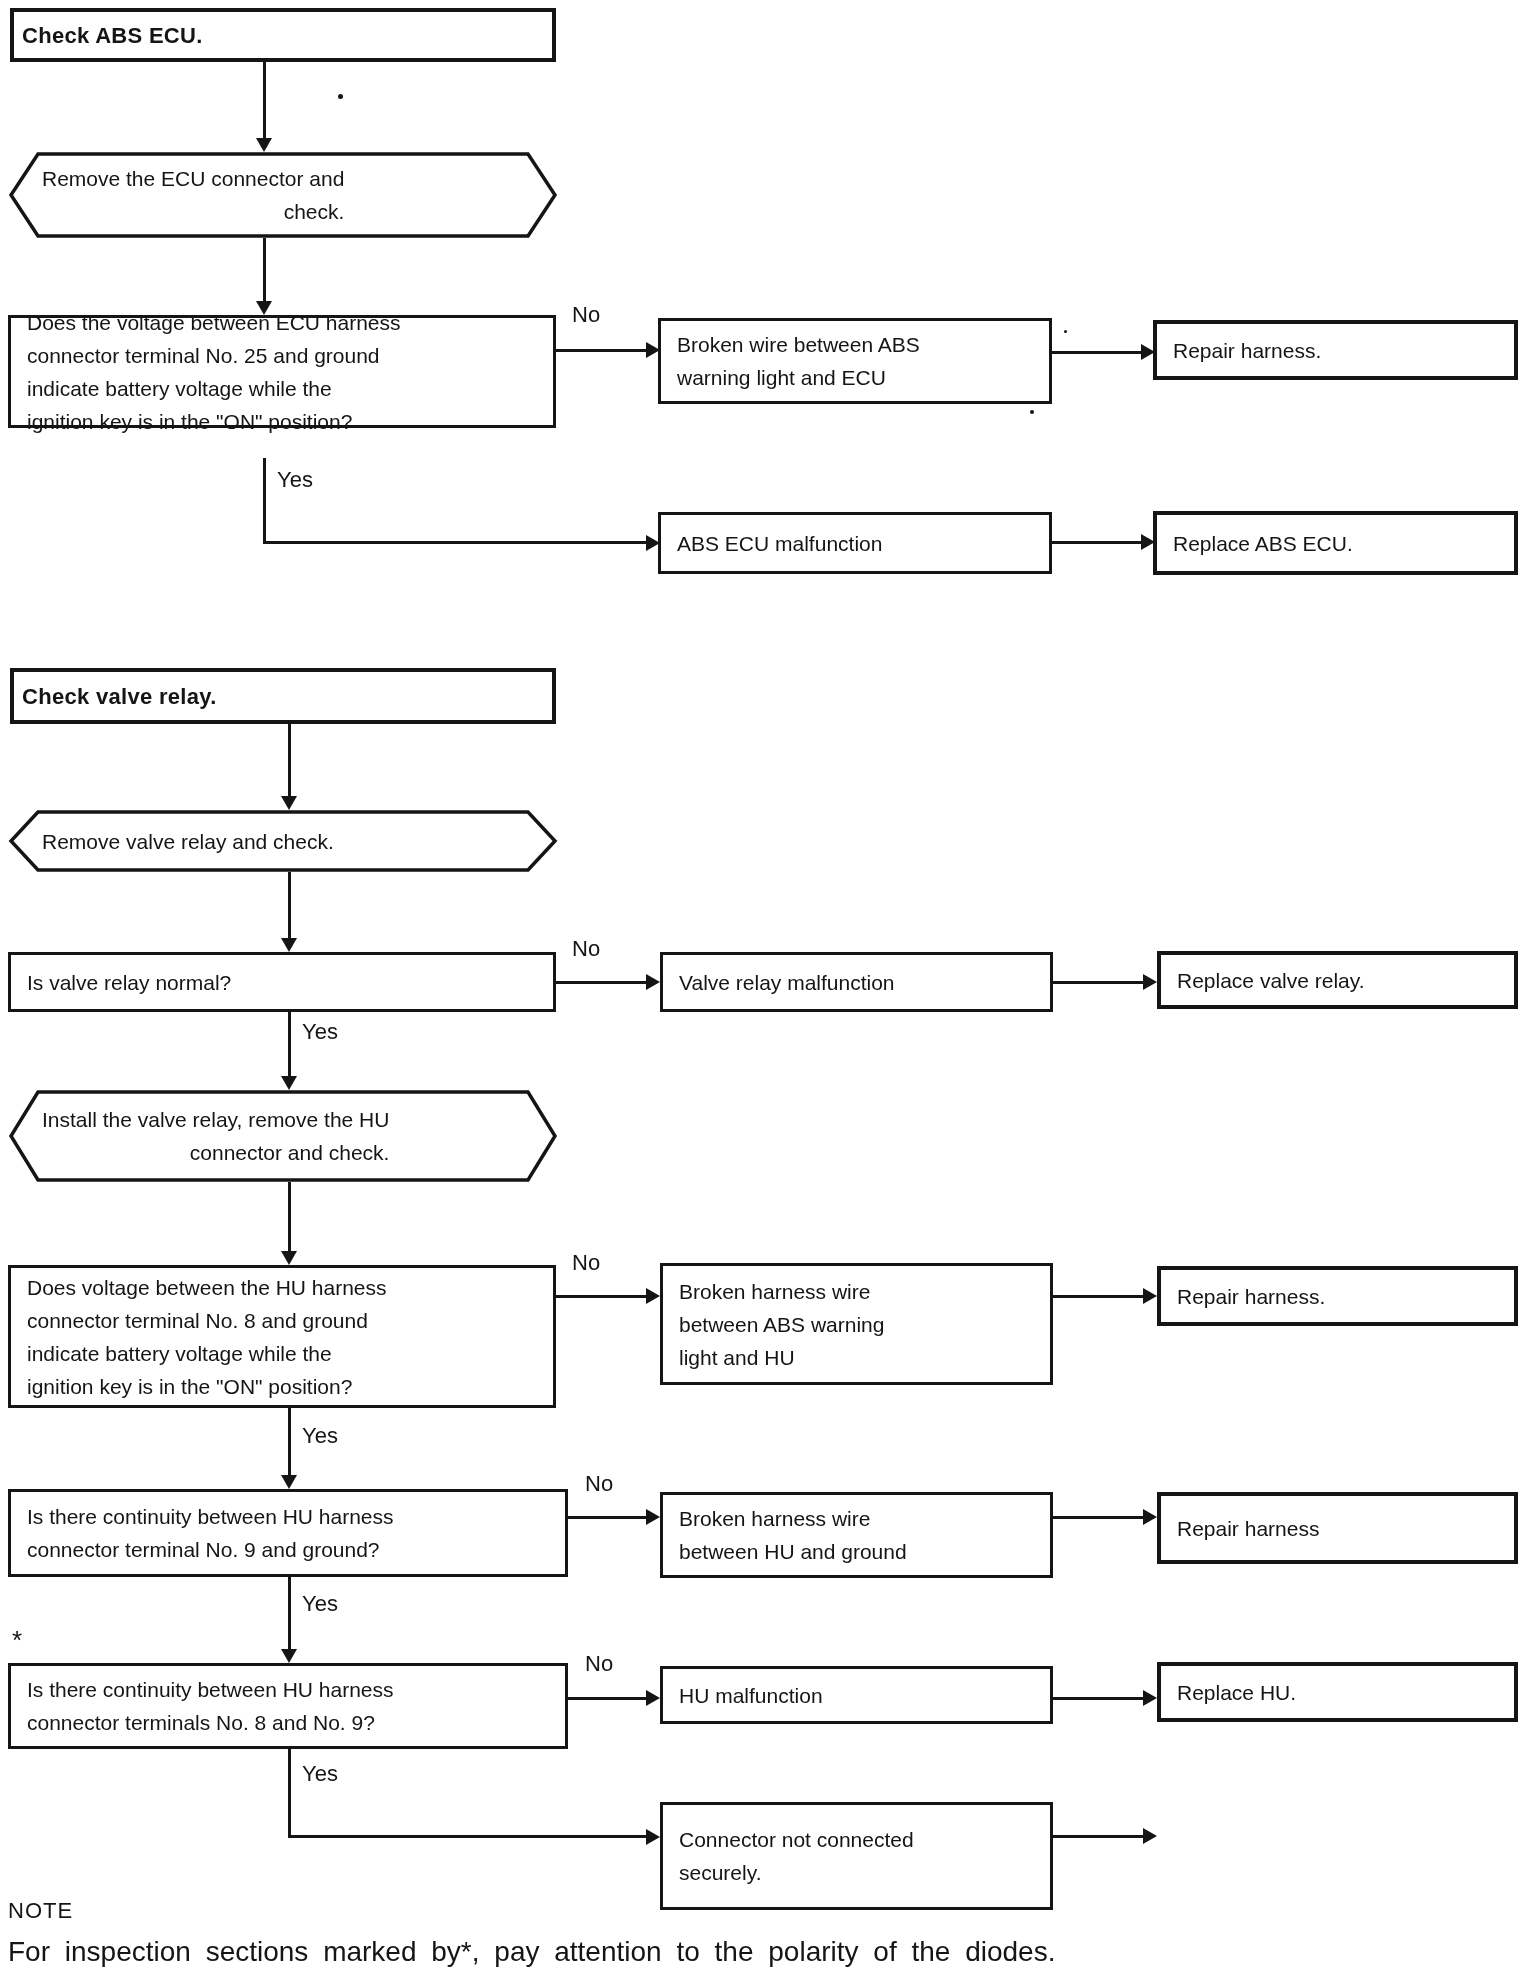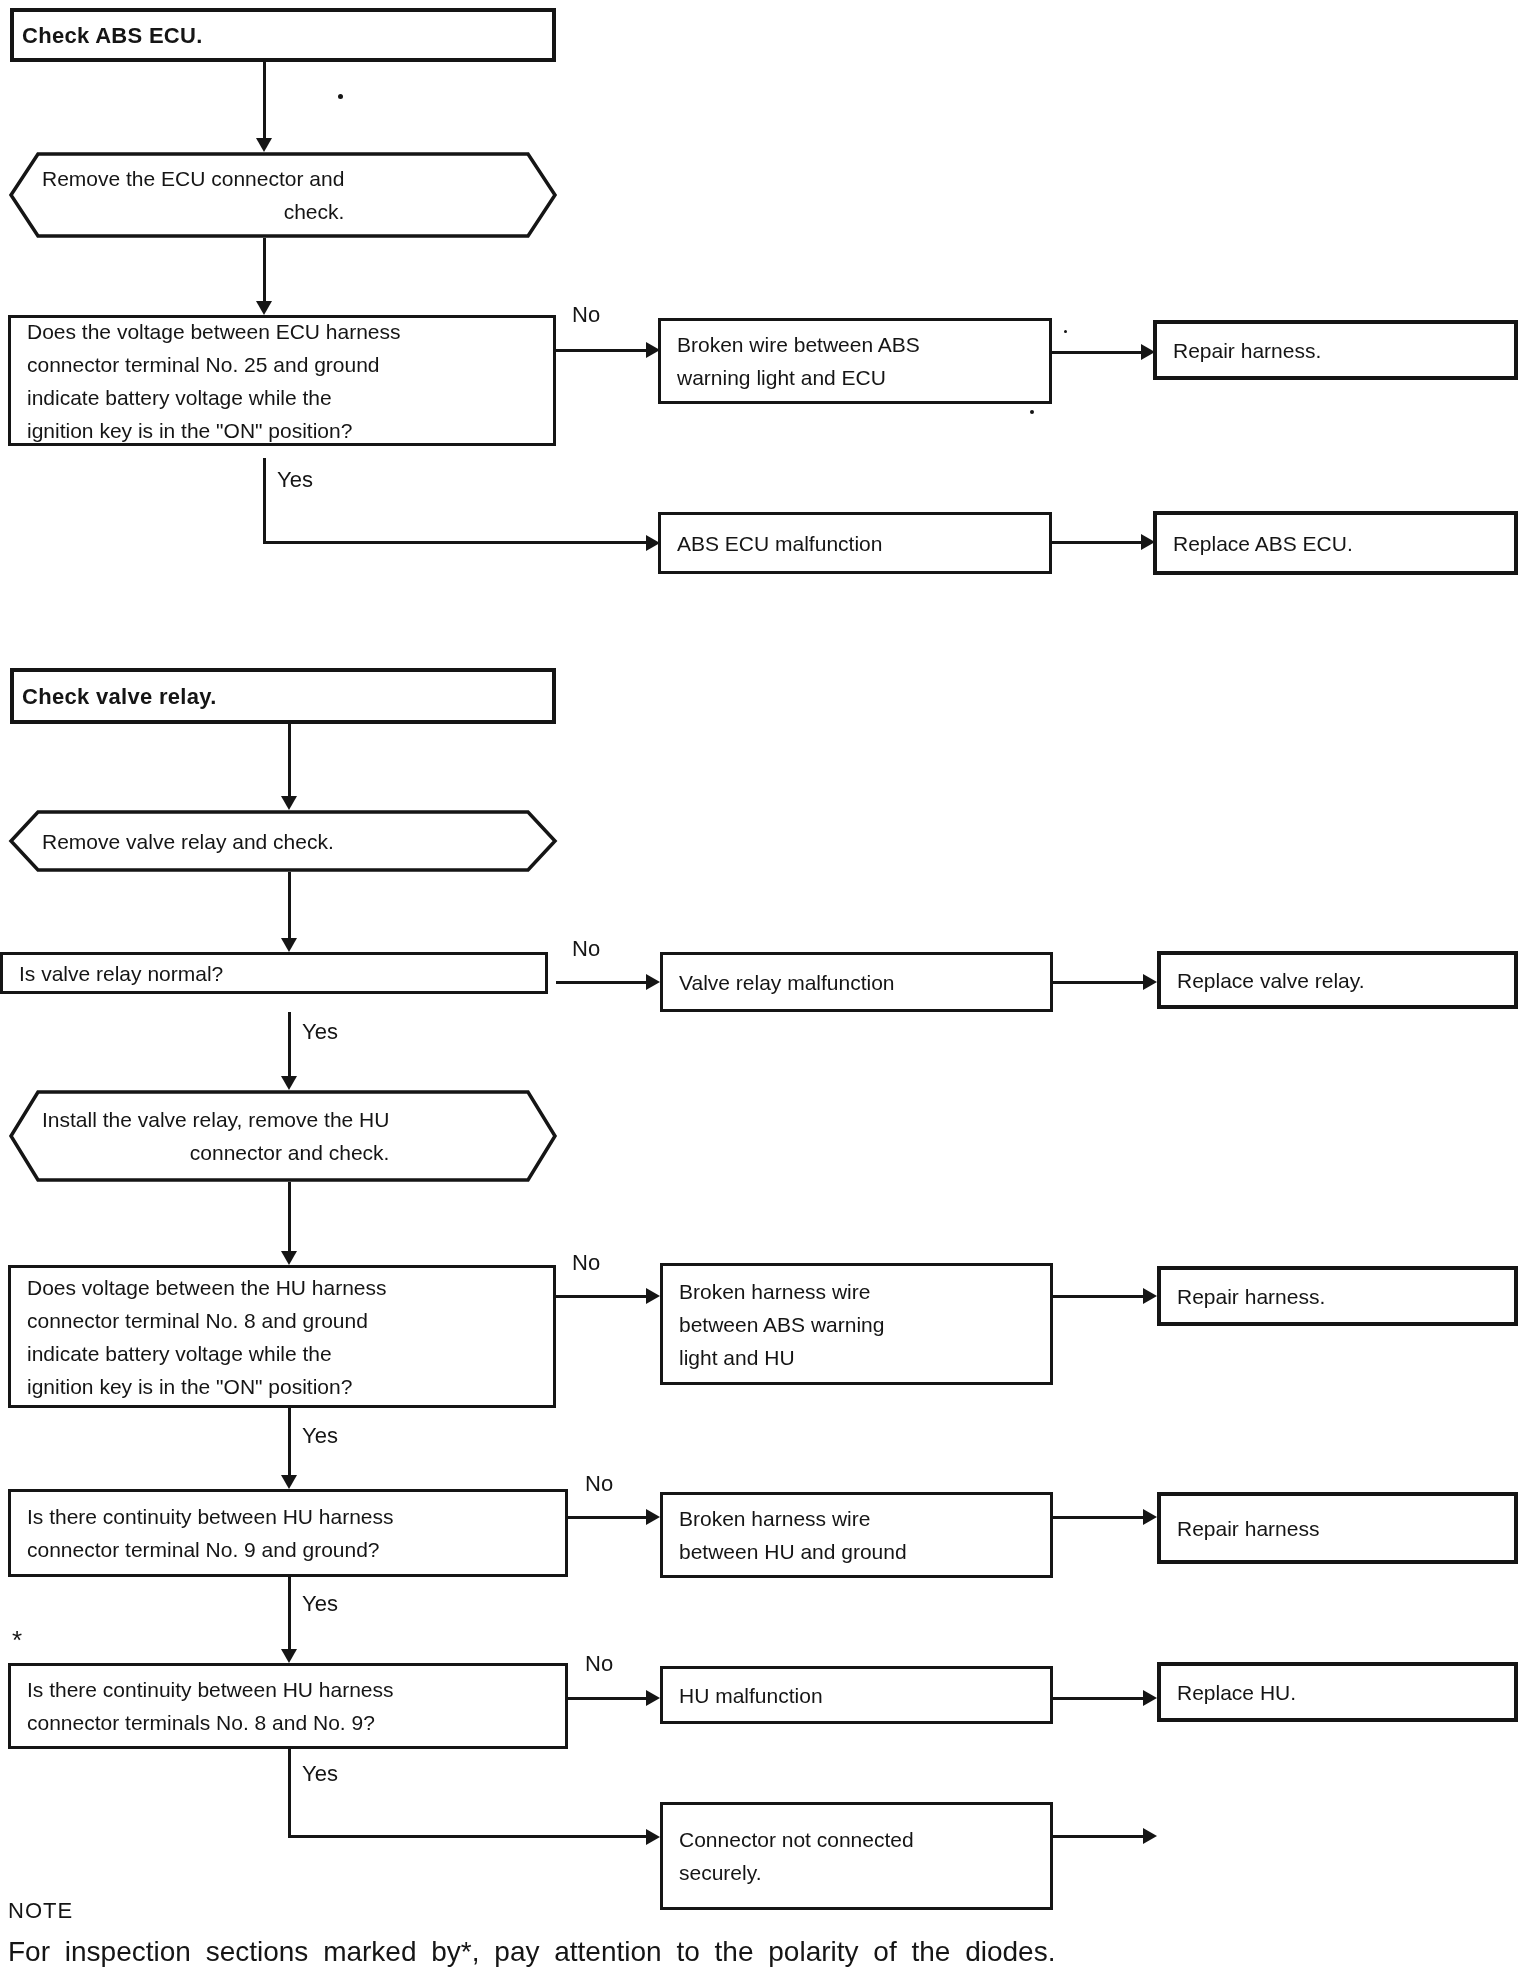--- a/index.html
+++ b/index.html
@@ -48,21 +48,21 @@
     <svg viewBox="0 0 550 86" preserveAspectRatio="none">
       <polygon points="30,2 520,2 547,43 520,84 30,84 3,43" fill="#ffffff" stroke="#151515" stroke-width="3.5"></polygon>
     </svg>
     <span class="txt">Remove the ECU connector and
 check.</span>
   </div>
 
   <div class="vline" style="left:263px;top:238px;height:65px"></div>
   <div class="arr-d" style="left:256px;top:301px"></div>
 
-  <div class="box" style="left:8px;top:315px;width:548px;height:131px">
+  <div class="box" style="left:8px;top:315px;width:548px;height:113px">
     <span class="txt">Does the voltage between ECU harness
 connector terminal No. 25 and ground
 indicate battery voltage while the
 ignition key is in the "ON" position?</span>
   </div>
 
   <div class="lbl" style="left:572px;top:303px">No</div>
   <div class="hline" style="left:556px;top:349px;width:92px"></div>
   <div class="arr-r" style="left:646px;top:342px"></div>
 
@@ -100,21 +100,21 @@
   <div class="hex" style="left:8px;top:810px;width:550px;height:62px">
     <svg viewBox="0 0 550 62" preserveAspectRatio="none">
       <polygon points="30,2 520,2 547,31 520,60 30,60 3,31" fill="#ffffff" stroke="#151515" stroke-width="3.5"></polygon>
     </svg>
     <span class="txt">Remove valve relay and check.</span>
   </div>
 
   <div class="vline" style="left:288px;top:872px;height:66px"></div>
   <div class="arr-d" style="left:281px;top:938px"></div>
 
-  <div class="box" style="left:0;top:952px;width:548px;height:42px">
+  <div class="box" style="left:8px;top:952px;width:548px;height:60px">
     <span class="txt">Is valve relay normal?</span>
   </div>
   <div class="lbl" style="left:572px;top:937px">No</div>
   <div class="hline" style="left:556px;top:981px;width:92px"></div>
   <div class="arr-r" style="left:646px;top:974px"></div>
   <div class="box" style="left:660px;top:952px;width:393px;height:60px">
     <span class="txt">Valve relay malfunction</span>
   </div>
   <div class="hline" style="left:1053px;top:981px;width:92px"></div>
   <div class="arr-r" style="left:1143px;top:974px"></div>

